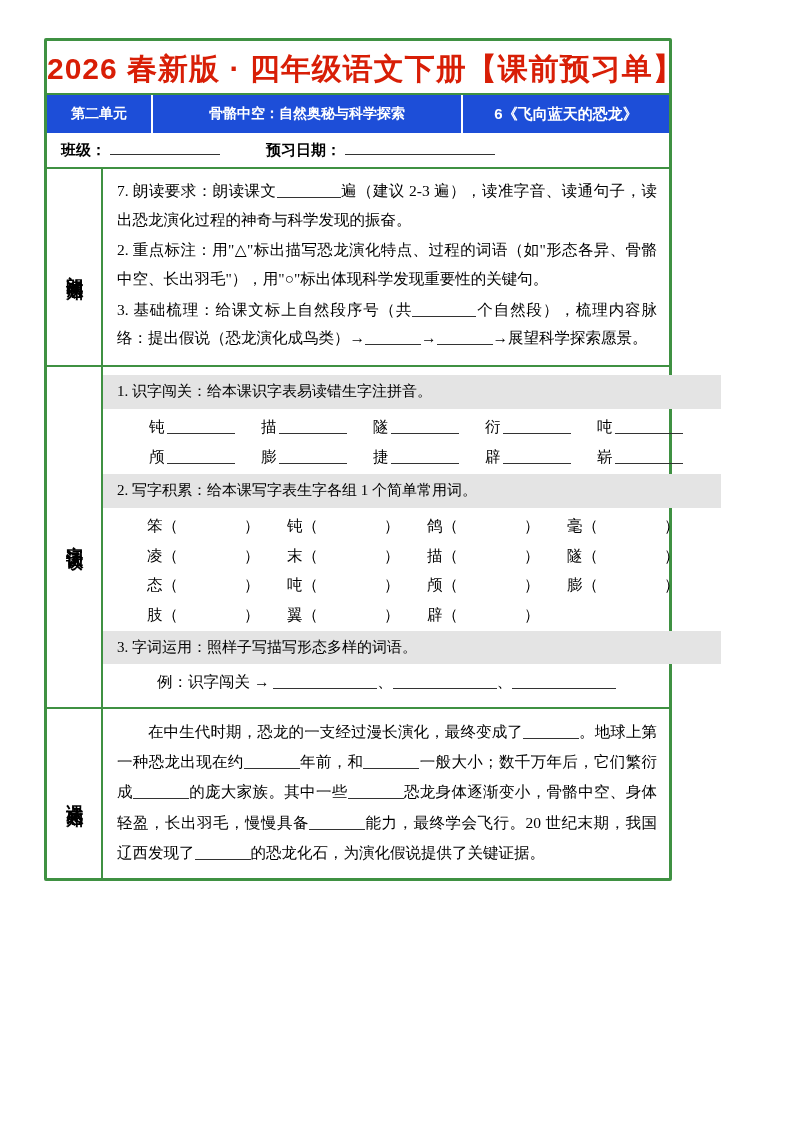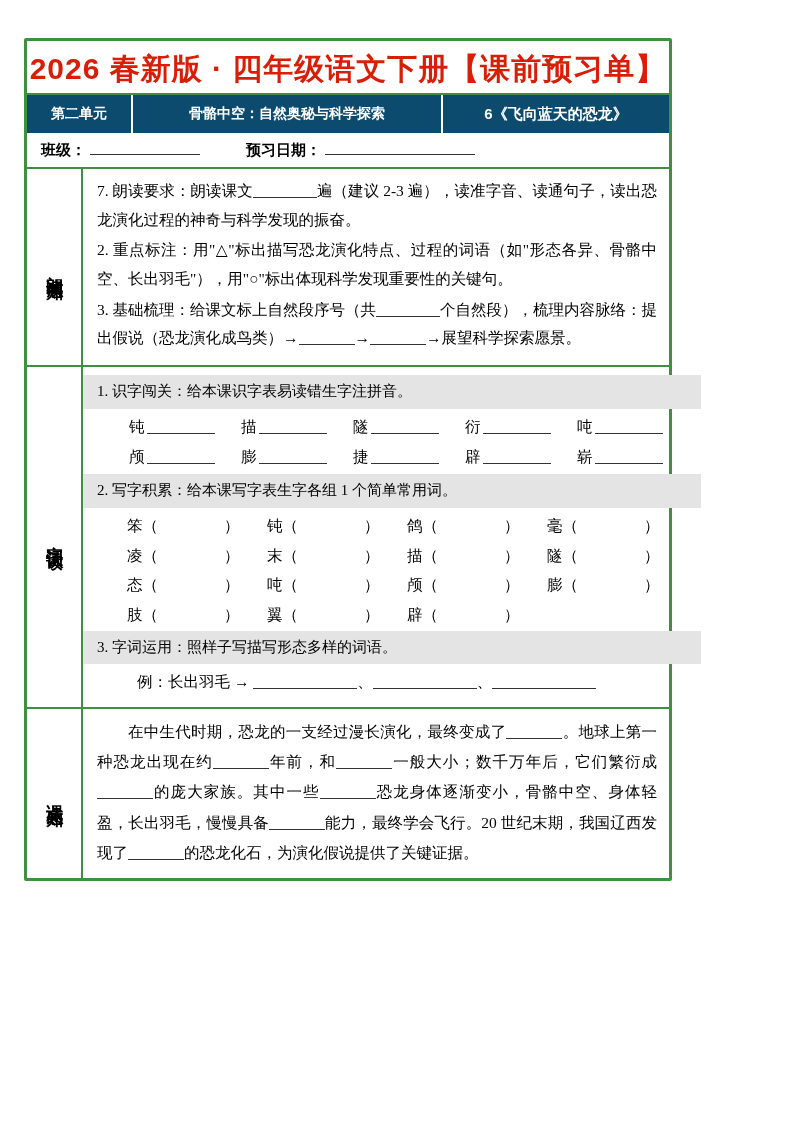--- a/index.html
+++ b/index.html
@@ -7,21 +7,21 @@
   body {
     width: 793px;
     height: 1122px;
     background: #ffffff;
     font-family: "Liberation Serif", "DejaVu Serif", serif;
     color: #000;
   }
   .page {
     width: 716px;
     height: 1122px;
-    padding: 38px 44px 0 24px;
+    padding: 38px 44px 0 44px;
     position: relative;
   }
   .sheet {
     border: 3px solid #3f9142;
     border-radius: 2px;
   }
   
   .title-bar {
     background: #ffffff;
     padding: 10px 0 6px 0;
@@ -33,21 +33,21 @@
     font-weight: bold;
     font-size: 30px;
     letter-spacing: 1px;
     color: #d81e06;
     line-height: 1.2;
     white-space: nowrap;
   }
   
   .green-band {
     display: flex;
-    background: #0c4a6e;
+    background: #1d4ed8;
     color: #fff;
     height: 38px;
     align-items: stretch;
     font-family: "Liberation Sans", "DejaVu Sans", sans-serif;
     font-size: 14px;
     font-weight: bold;
   }
   .gb-cell {
     display: flex;
     align-items: center;
@@ -264,21 +264,21 @@
         </div>
         <div class="word-row">
           <div class="word-item"><span>肢（</span><span class="gap"></span>）</div>
           <div class="word-item"><span>翼（</span><span class="gap"></span>）</div>
           <div class="word-item"><span>辟（</span><span class="gap"></span>）</div>
         </div>
 
         <div class="sub-head">3. 字词运用：照样子写描写形态多样的词语。</div>
 
         <div class="example-row">
-          <span>例：长出羽毛 →</span>
+          <span>例：识字闯关 →</span>
           <span class="u"></span><span>、</span><span class="u"></span><span>、</span><span class="u"></span>
         </div>
 
       </div>
     </div>
 
     <div class="rowblock">
       <div class="side-label">
         <span>课文感知</span>
       </div>

